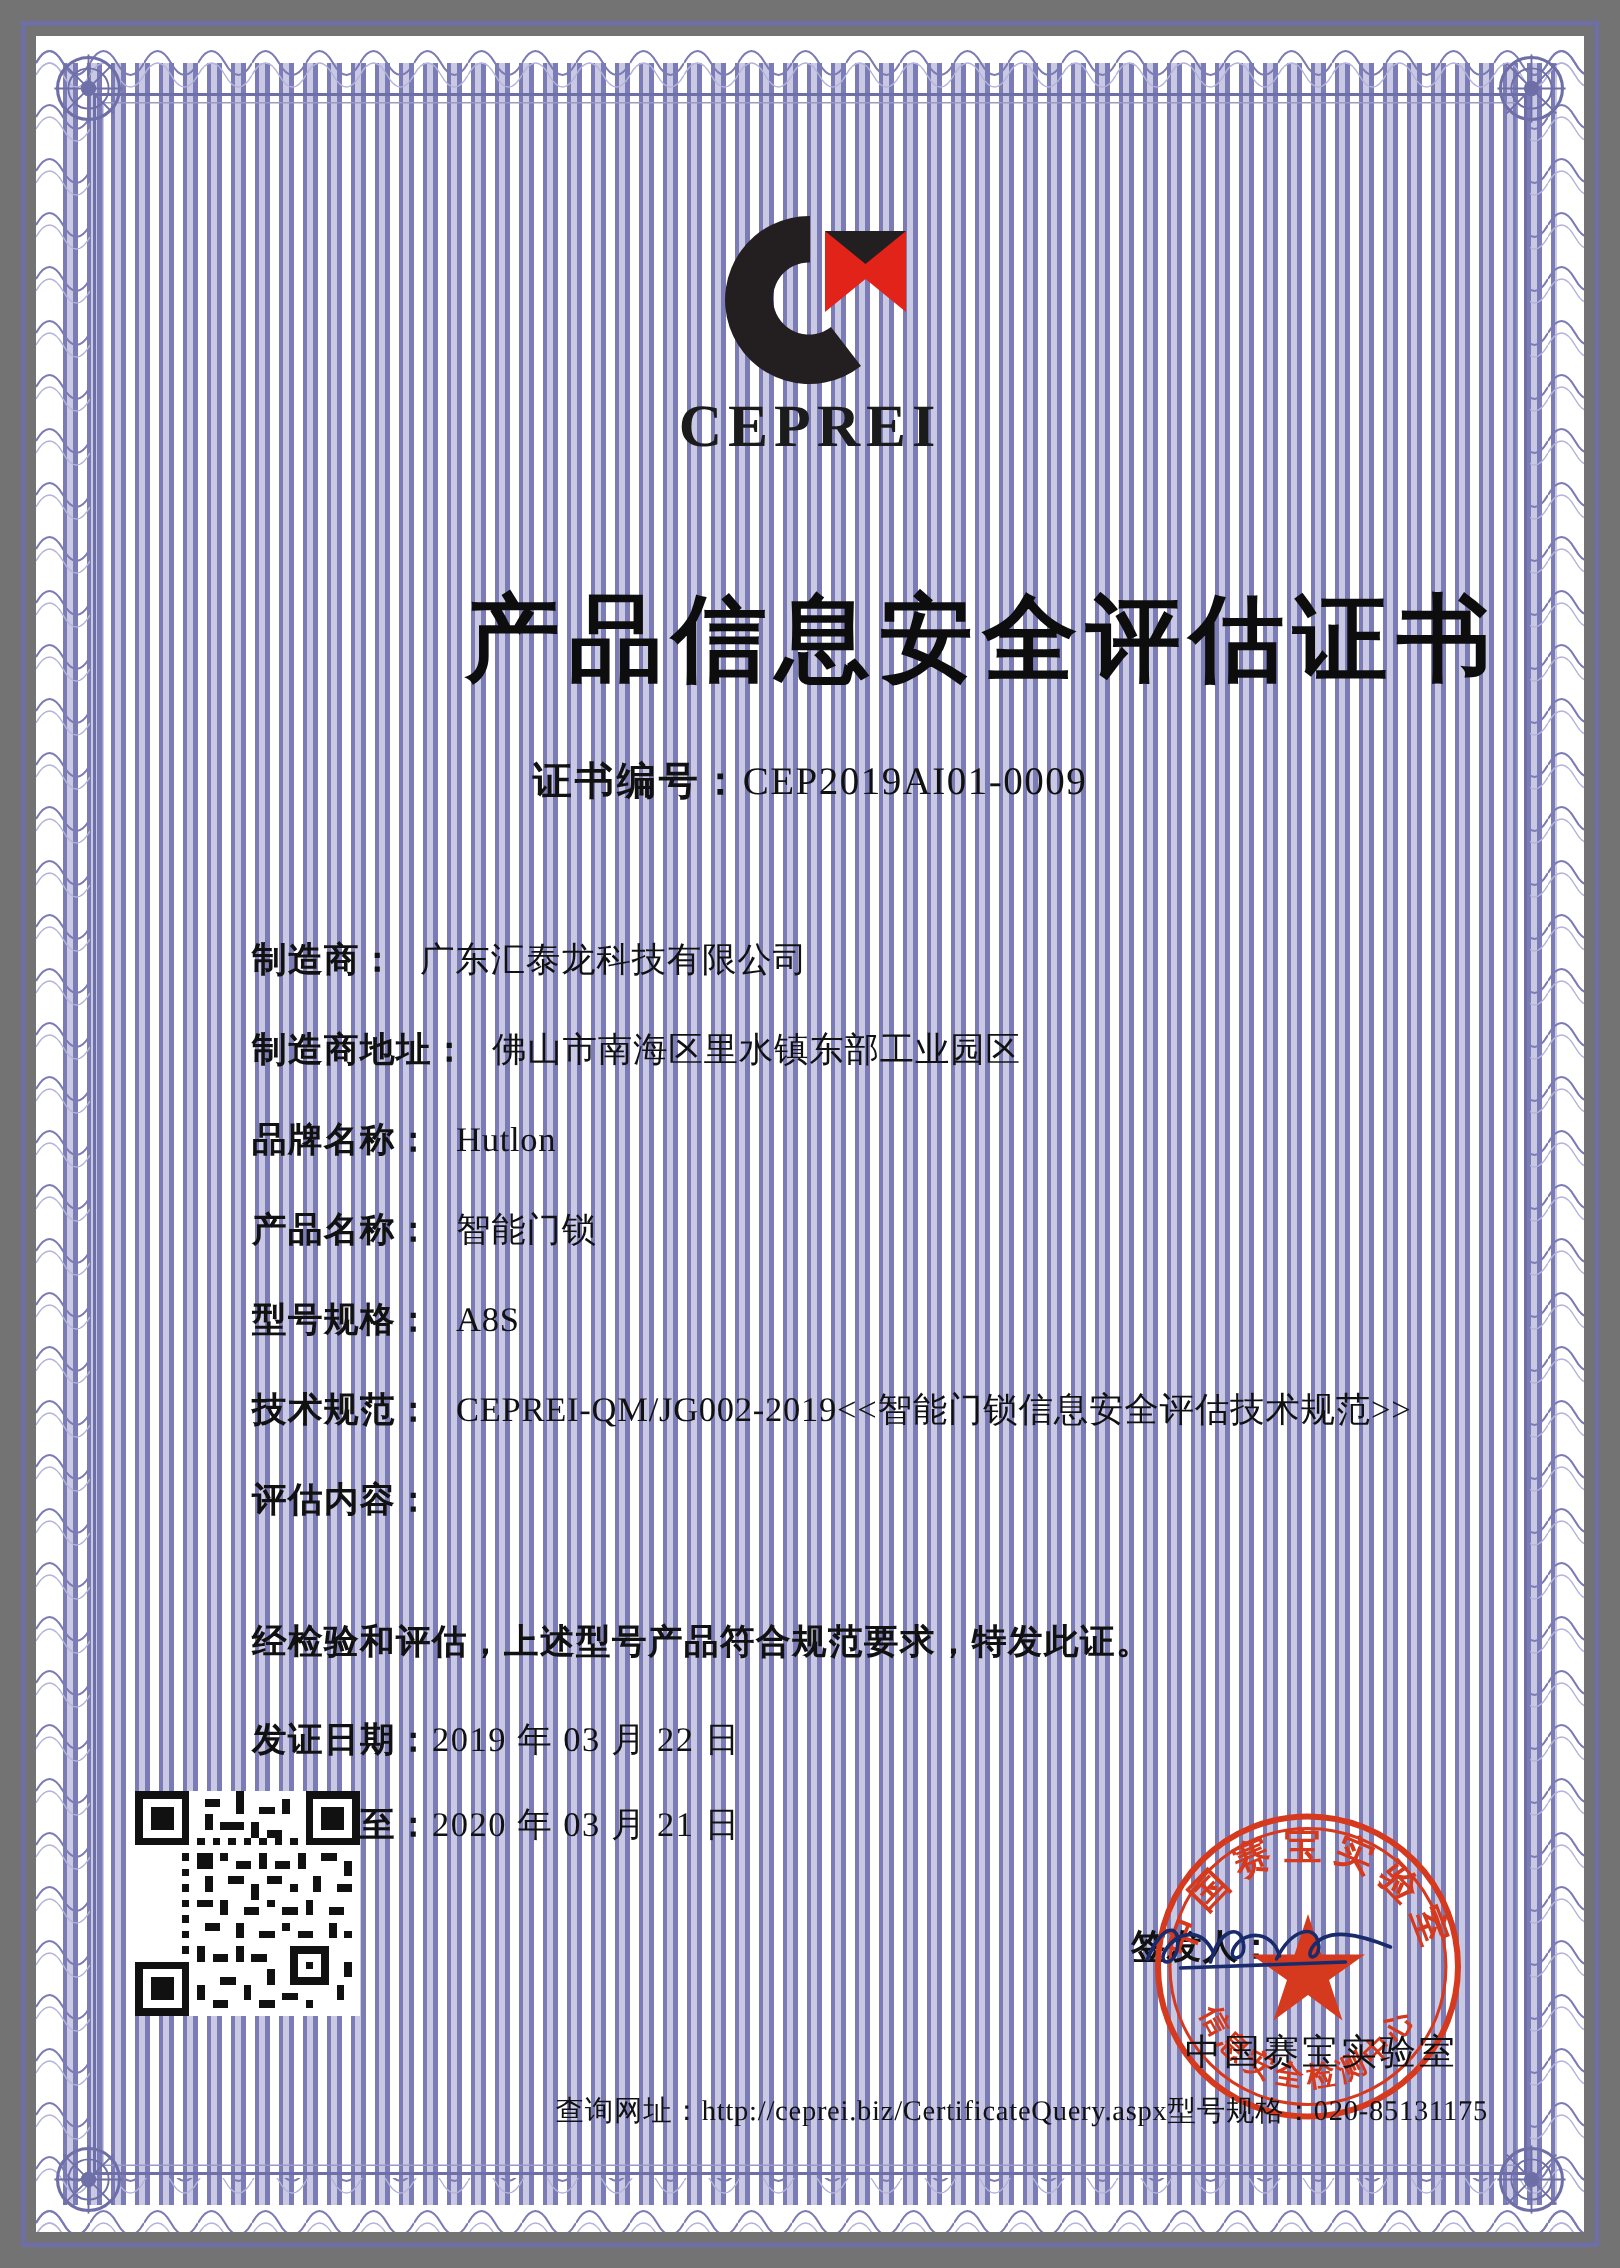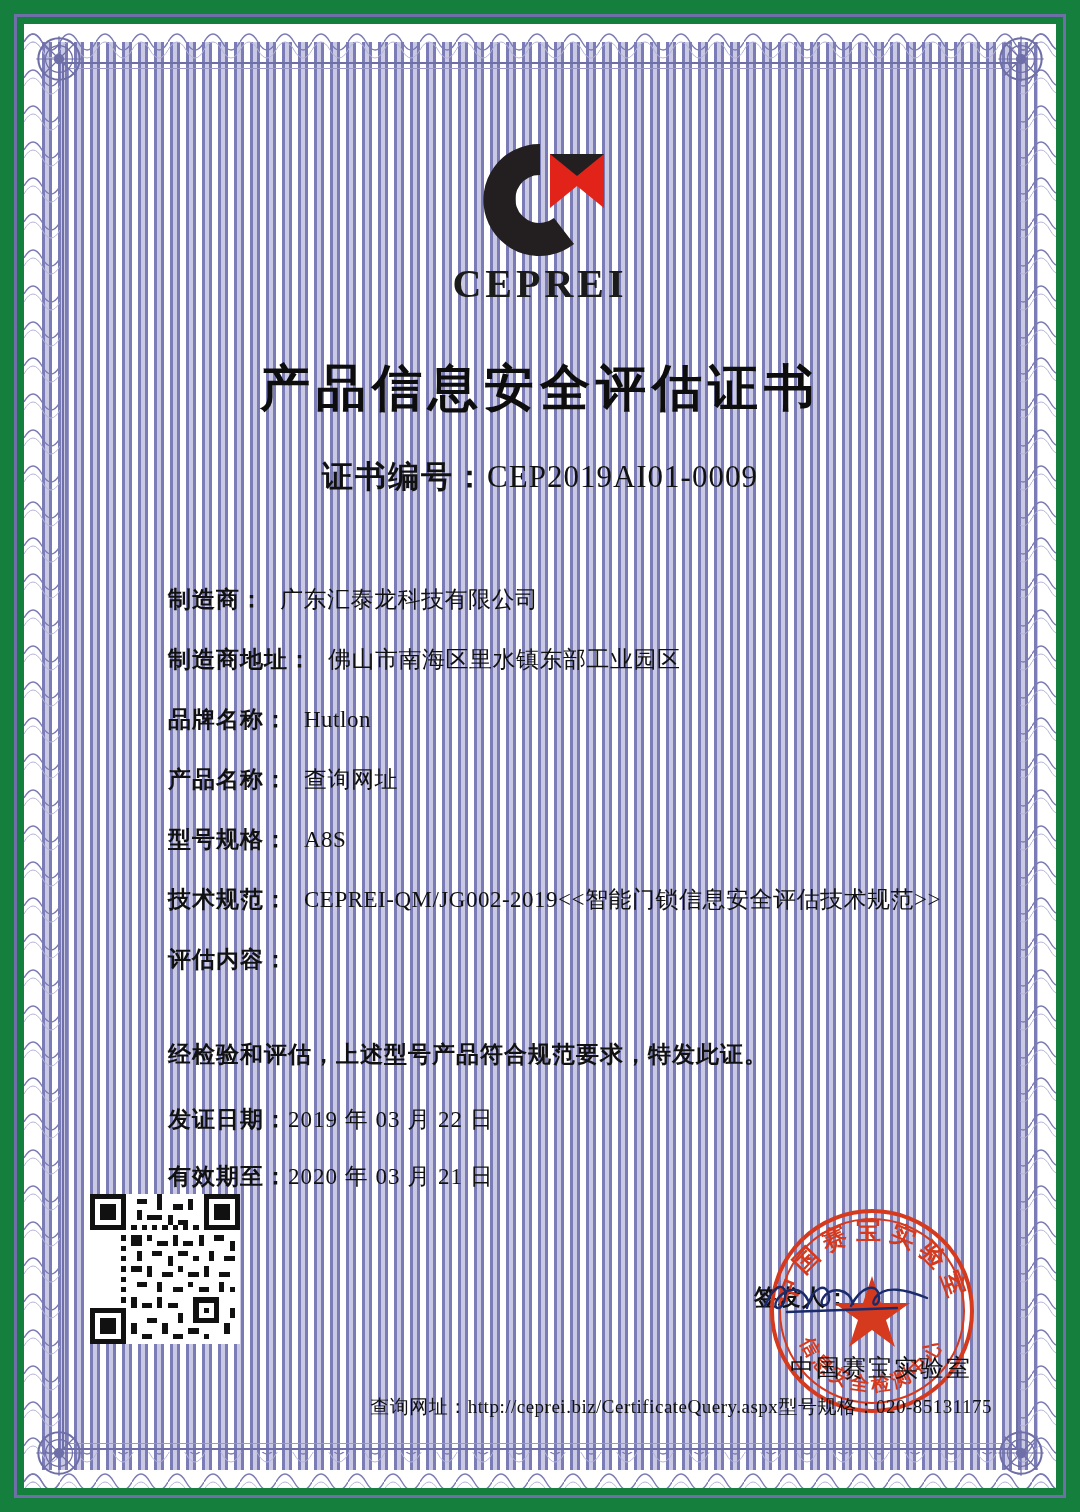--- a/index.html
+++ b/index.html
@@ -13,21 +13,21 @@
     font-family: "Liberation Serif", serif;
     color: #111;
     position: relative;
     overflow: hidden;
   }
 
   
   .page {
     position: absolute;
     inset: 0;
-    background: #15803d;
+    background: #737373;
   }
   .border-outer {
     position: absolute;
     left: 14px; top: 14px; right: 14px; bottom: 14px;
     border: 3px solid #6f6fa8;
     box-sizing: border-box;
   }
   .border-band {
     position: absolute;
     left: 24px; top: 24px; right: 24px; bottom: 24px;
@@ -110,33 +110,33 @@
   .logo-text {
     font-family: "Liberation Serif", serif;
     font-size: 40px;
     letter-spacing: 4px;
     font-weight: 700;
     color: #1b1b1b;
     margin-top: -6px;
   }
 
   .cert-title {
-    margin-top: 48px;
-    text-align: center;
+    margin-top: 76px;
+    text-align: right;
     font-family: "Liberation Sans", sans-serif;
     font-weight: 700;
-    font-size: 50px;
+    font-size: 63px;
     letter-spacing: 6px;
     color: #0d0d0d;
   }
 
   .cert-no {
     margin-top: 34px;
     text-align: center;
-    font-size: 31px;
+    font-size: 26px;
     letter-spacing: 2px;
     color: #111;
   }
   .cert-no .label { font-weight: 700; font-family: "Liberation Sans", sans-serif; }
   .cert-no .value { font-family: "Liberation Serif", serif; letter-spacing: 1px; }
 
   .fields {
     margin-top: 86px;
     padding-left: 88px;
     padding-right: 40px;
@@ -373,21 +373,21 @@
       <div class="field-row">
         <span class="field-label">制造商地址：</span>
         <span class="field-value cjk">佛山市南海区里水镇东部工业园区</span>
       </div>
       <div class="field-row">
         <span class="field-label">品牌名称：</span>
         <span class="field-value">Hutlon</span>
       </div>
       <div class="field-row">
         <span class="field-label">产品名称：</span>
-        <span class="field-value cjk">查询网址</span>
+        <span class="field-value cjk">智能门锁</span>
       </div>
       <div class="field-row">
         <span class="field-label">型号规格：</span>
         <span class="field-value">A8S</span>
       </div>
       <div class="field-row">
         <span class="field-label">技术规范：</span>
         <span class="field-value">CEPREI-QM/JG002-2019&lt;&lt;智能门锁信息安全评估技术规范&gt;&gt;</span>
       </div>
       <div class="field-row">

